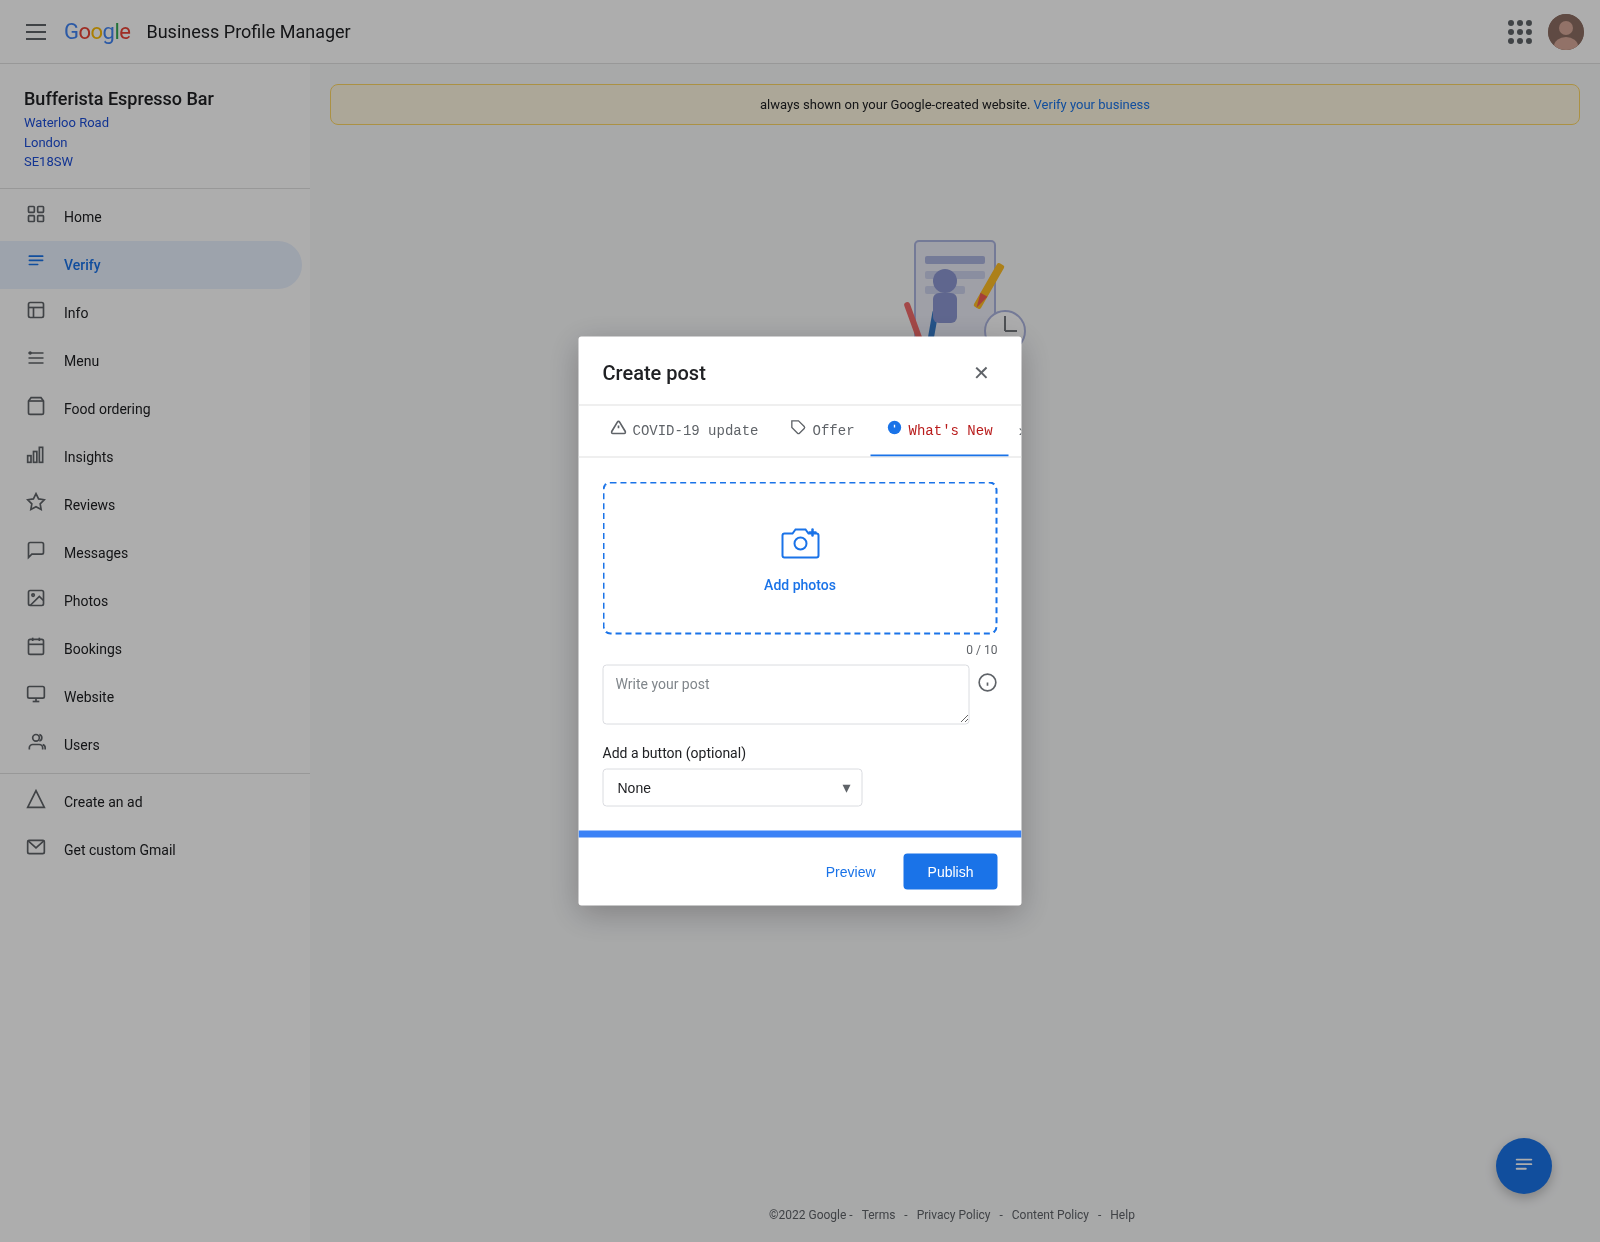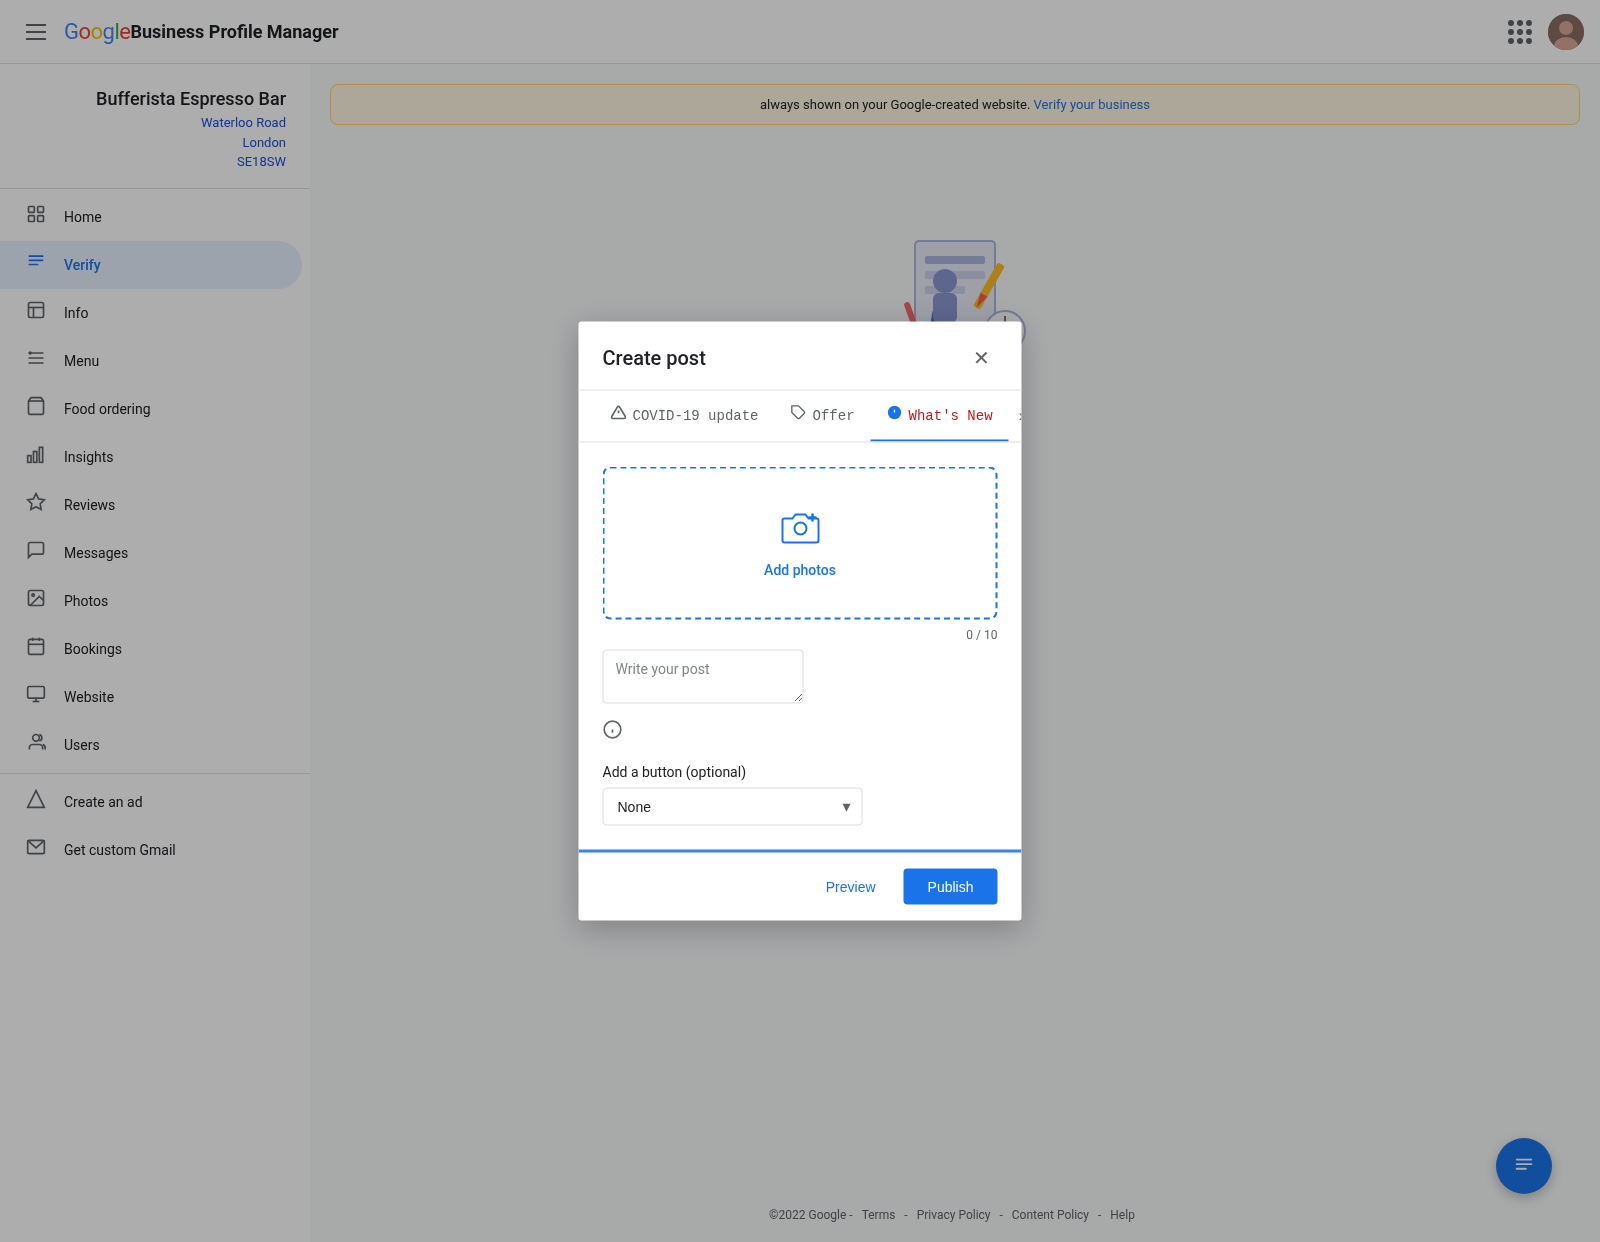--- a/index.html
+++ b/index.html
@@ -13,29 +13,29 @@
     }
     .topbar-menu-icon { width: 40px; height: 40px; display: flex; align-items: center; justify-content: center; cursor: pointer; border-radius: 50%; }
     .hamburger { display: flex; flex-direction: column; gap: 5px; }
     .hamburger span { width: 20px; height: 2px; background: #5f6368; display: block; }
     .topbar-logo { display: flex; align-items: center; margin-left: 8px; }
     .google-logo { font-size: 22px; font-weight: 400; letter-spacing: -0.5px; }
     .g-blue { color: #4285f4; }
     .g-red { color: #ea4335; }
     .g-yellow { color: #fbbc05; }
     .g-green { color: #34a853; }
-    .topbar-title { margin-left: 0; font-size: 18px; color: #202124; font-weight: 700; }
+    .topbar-title { margin-left: 16px; font-size: 18px; color: #202124; font-weight: 400; }
     .topbar-right { margin-left: auto; display: flex; align-items: center; gap: 8px; }
     .grid-icon { width: 40px; height: 40px; display: flex; align-items: center; justify-content: center; cursor: pointer; border-radius: 50%; }
     .avatar { width: 36px; height: 36px; border-radius: 50%; background: #8d6e63; overflow: hidden; cursor: pointer; }
 
     
     .sidebar {
       position: fixed; top: 64px; left: 0; width: 310px; bottom: 0;
-      background: #fff; overflow-y: auto; padding-top: 8px; text-align: right;
+      background: #fff; overflow-y: auto; padding-top: 8px;
     }
     .sidebar-business { padding: 16px 24px 12px; }
     .sidebar-business-name { font-size: 18px; font-weight: 500; color: #202124; }
     .sidebar-business-addr { font-size: 13px; color: #1d4ed8; margin-top: 4px; line-height: 1.5; }
     .sidebar-divider { height: 1px; background: #e0e0e0; margin: 4px 0; }
     .sidebar-item {
       display: flex; align-items: center; padding: 0 24px; height: 48px;
       cursor: pointer; border-radius: 0 24px 24px 0; margin-right: 8px;
       color: #202124; font-size: 14px; gap: 16px;
     }
@@ -113,21 +113,21 @@
     .photo-upload {
       border: 2px dashed #1a73e8; border-radius: 8px;
       padding: 40px 20px; text-align: center; cursor: pointer;
       margin-bottom: 8px; background: #fff;
     }
     .photo-upload-icon { font-size: 36px; color: #1a73e8; margin-bottom: 8px; }
     .photo-upload-label { color: #1a73e8; font-size: 14px; font-weight: 500; }
     .photo-count { text-align: right; font-size: 12px; color: #5f6368; margin-bottom: 8px; }
 
     
-    .post-input-row { display: flex; align-items: flex-start; gap: 8px; margin-bottom: 20px; flex-direction: column; }
+    .post-input-row { display: flex; align-items: flex-start; gap: 8px; margin-bottom: 20px; }
     .post-textarea {
       flex: 1; height: 60px; border: 1px solid #dadce0; border-radius: 4px;
       padding: 10px 12px; font-size: 14px; font-family: inherit; resize: vertical;
       color: #202124; outline: none;
     }
     .post-textarea::placeholder { color: #80868b; }
     .info-icon { color: #5f6368; font-size: 18px; cursor: pointer; margin-top: 8px; }
 
     
     .button-section-label { font-size: 14px; color: #202124; margin-bottom: 8px; }
@@ -139,21 +139,21 @@
       min-width: 260px; outline: none;
     }
     .select-arrow {
       position: absolute; right: 12px; top: 50%; transform: translateY(-50%);
       pointer-events: none; color: #5f6368;
     }
 
     
     .modal-footer {
       display: flex; align-items: center; justify-content: flex-end;
-      padding: 16px 24px; gap: 12px; border-top: 3px solid #3b82f6;
+      padding: 16px 24px; gap: 12px; border-top: 7px solid #3b82f6;
     }
     .btn-preview {
       color: #1a73e8; background: none; border: none; font-size: 14px;
       font-weight: 500; cursor: pointer; padding: 8px 16px; border-radius: 4px;
     }
     .btn-publish {
       background: #1a73e8; color: #fff; border: none; border-radius: 4px;
       padding: 10px 24px; font-size: 14px; font-weight: 500; cursor: pointer;
     }
 

